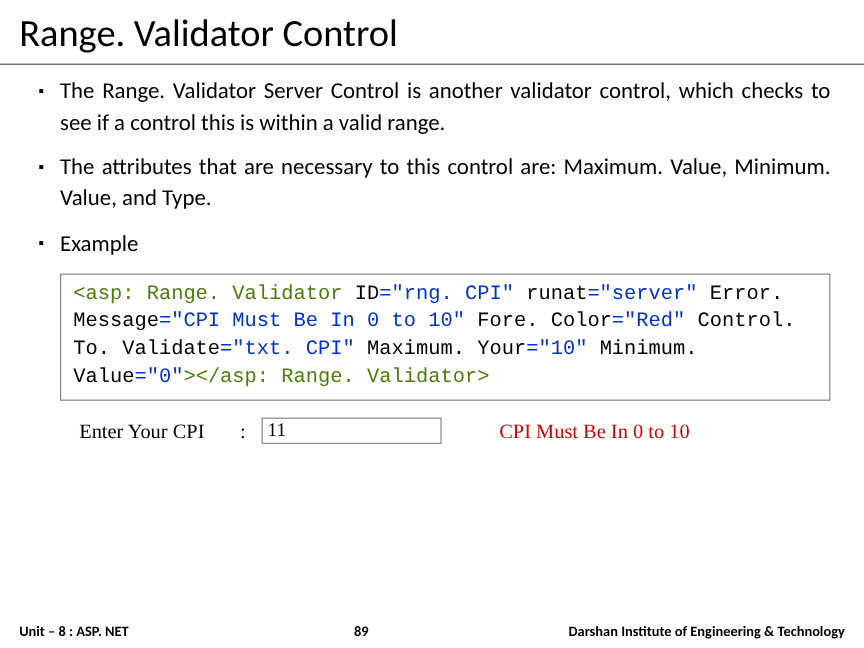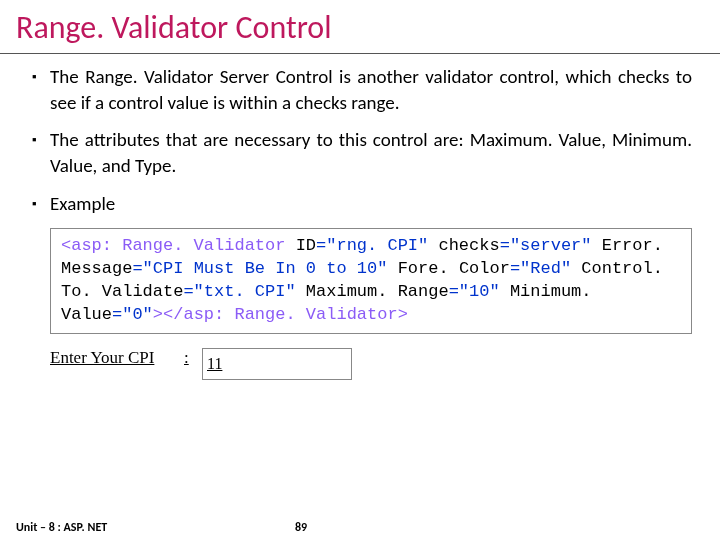--- a/index.html
+++ b/index.html
@@ -8,21 +8,21 @@
     height: 540px;
     background: #fff;
     font-family: Calibri, Arial, sans-serif;
     position: relative;
     overflow: hidden;
   }
   .title {
     font-size: 32px;
     font-weight: 400;
     padding: 8px 16px 6px 16px;
-    color: #be185d;
+    color: #000000;
   }
   .title-rule {
     border: none;
     border-top: 1px solid #555;
     margin: 0 0 10px 0;
   }
   .content {
     padding: 0 28px 0 32px;
   }
   .bullet {
@@ -45,41 +45,40 @@
   .code-box {
     border: 1px solid #888;
     margin: 4px 0 14px 18px;
     padding: 6px 10px 6px 10px;
     font-family: Consolas, "Courier New", monospace;
     font-size: 17px;
     line-height: 1.35;
     white-space: normal;
     color: #000;
   }
-  .tag-brown { color: #8b5cf6; text-align: right; }
+  .tag-brown { color: #4d7c0f; text-align: right; }
   .attr-red { color: #000000; }
   .val-blue { color: #0033cc; }
   .demo-row {
     display: flex;
-    align-items: flex-start;
-    margin: 0 0 0 18px;
+    align-items: flex-end;
+    margin: 0 0 0 34px;
     font-family: "Times New Roman", serif;
     font-size: 17px;
     gap: 8px;
-    text-decoration: underline;
   }
   .demo-label { min-width: 126px; }
   .demo-colon { width: 10px; }
   .demo-input {
     border: 1px solid #888;
     padding: 1px 4px;
     width: 150px;
     font-family: "Times New Roman", serif;
     font-size: 16px;
-    height: 32px;
+    height: 22px;
   }
   .demo-error {
     color: #d60000;
     font-family: "Times New Roman", serif;
     margin-left: 40px;
   }
   .footer {
     position: absolute;
     bottom: 6px;
     left: 0;
@@ -107,49 +106,51 @@
 </head>
 <body>
 
 <div class="title">Range. Validator Control</div>
 <hr class="title-rule">
 
 <div class="content">
 
   <div class="bullet justify">
     <span class="bmark">▪</span>
-    <span class="btext">The Range. Validator Server Control is another validator control, which checks to see if a control value is within a checks range.</span>
+    <span class="btext">The Range. Validator Server Control is another validator control, which checks to see if a control this is within a valid range.</span>
   </div>
 
   <div class="bullet justify">
     <span class="bmark">▪</span>
     <span class="btext">The attributes that are necessary to this control are: Maximum. Value, Minimum. Value, and Type.</span>
   </div>
 
   <div class="bullet">
     <span class="bmark">▪</span>
     <span class="btext example-label">Example</span>
   </div>
 
   <div class="code-box">
     <span class="tag-brown">&lt;asp: Range. Validator </span><span class="attr-red">ID</span><span class="val-blue">="rng. CPI"</span>
-    <span class="attr-red">checks</span><span class="val-blue">="server"</span>
+    <span class="attr-red">runat</span><span class="val-blue">="server"</span>
     <span class="attr-red">Error. Message</span><span class="val-blue">="CPI Must Be In 0 to 10"</span>
     <span class="attr-red">Fore. Color</span><span class="val-blue">="Red"</span>
     <span class="attr-red">Control. To. Validate</span><span class="val-blue">="txt. CPI"</span>
-    <span class="attr-red">Maximum. Range</span><span class="val-blue">="10"</span>
+    <span class="attr-red">Maximum. Your</span><span class="val-blue">="10"</span>
     <span class="attr-red">Minimum. Value</span><span class="val-blue">="0"</span><span class="tag-brown">&gt;&lt;/asp: Range. Validator&gt;</span>
   </div>
 
   <div class="demo-row">
     <span class="demo-label">Enter Your CPI</span>
     <span class="demo-colon">:</span>
     <input class="demo-input" type="text" value="11" style="">
+    <span class="demo-error">CPI Must Be In 0 to 10</span>
   </div>
 
 </div>
 
 <div class="footer">
   <span>Unit – 8 : ASP. NET</span>
   <div class="footer-center">
     <span>89</span>
   </div>
+  <span>Darshan Institute of Engineering &amp; Technology</span>
 </div>
 
 </body></html>

